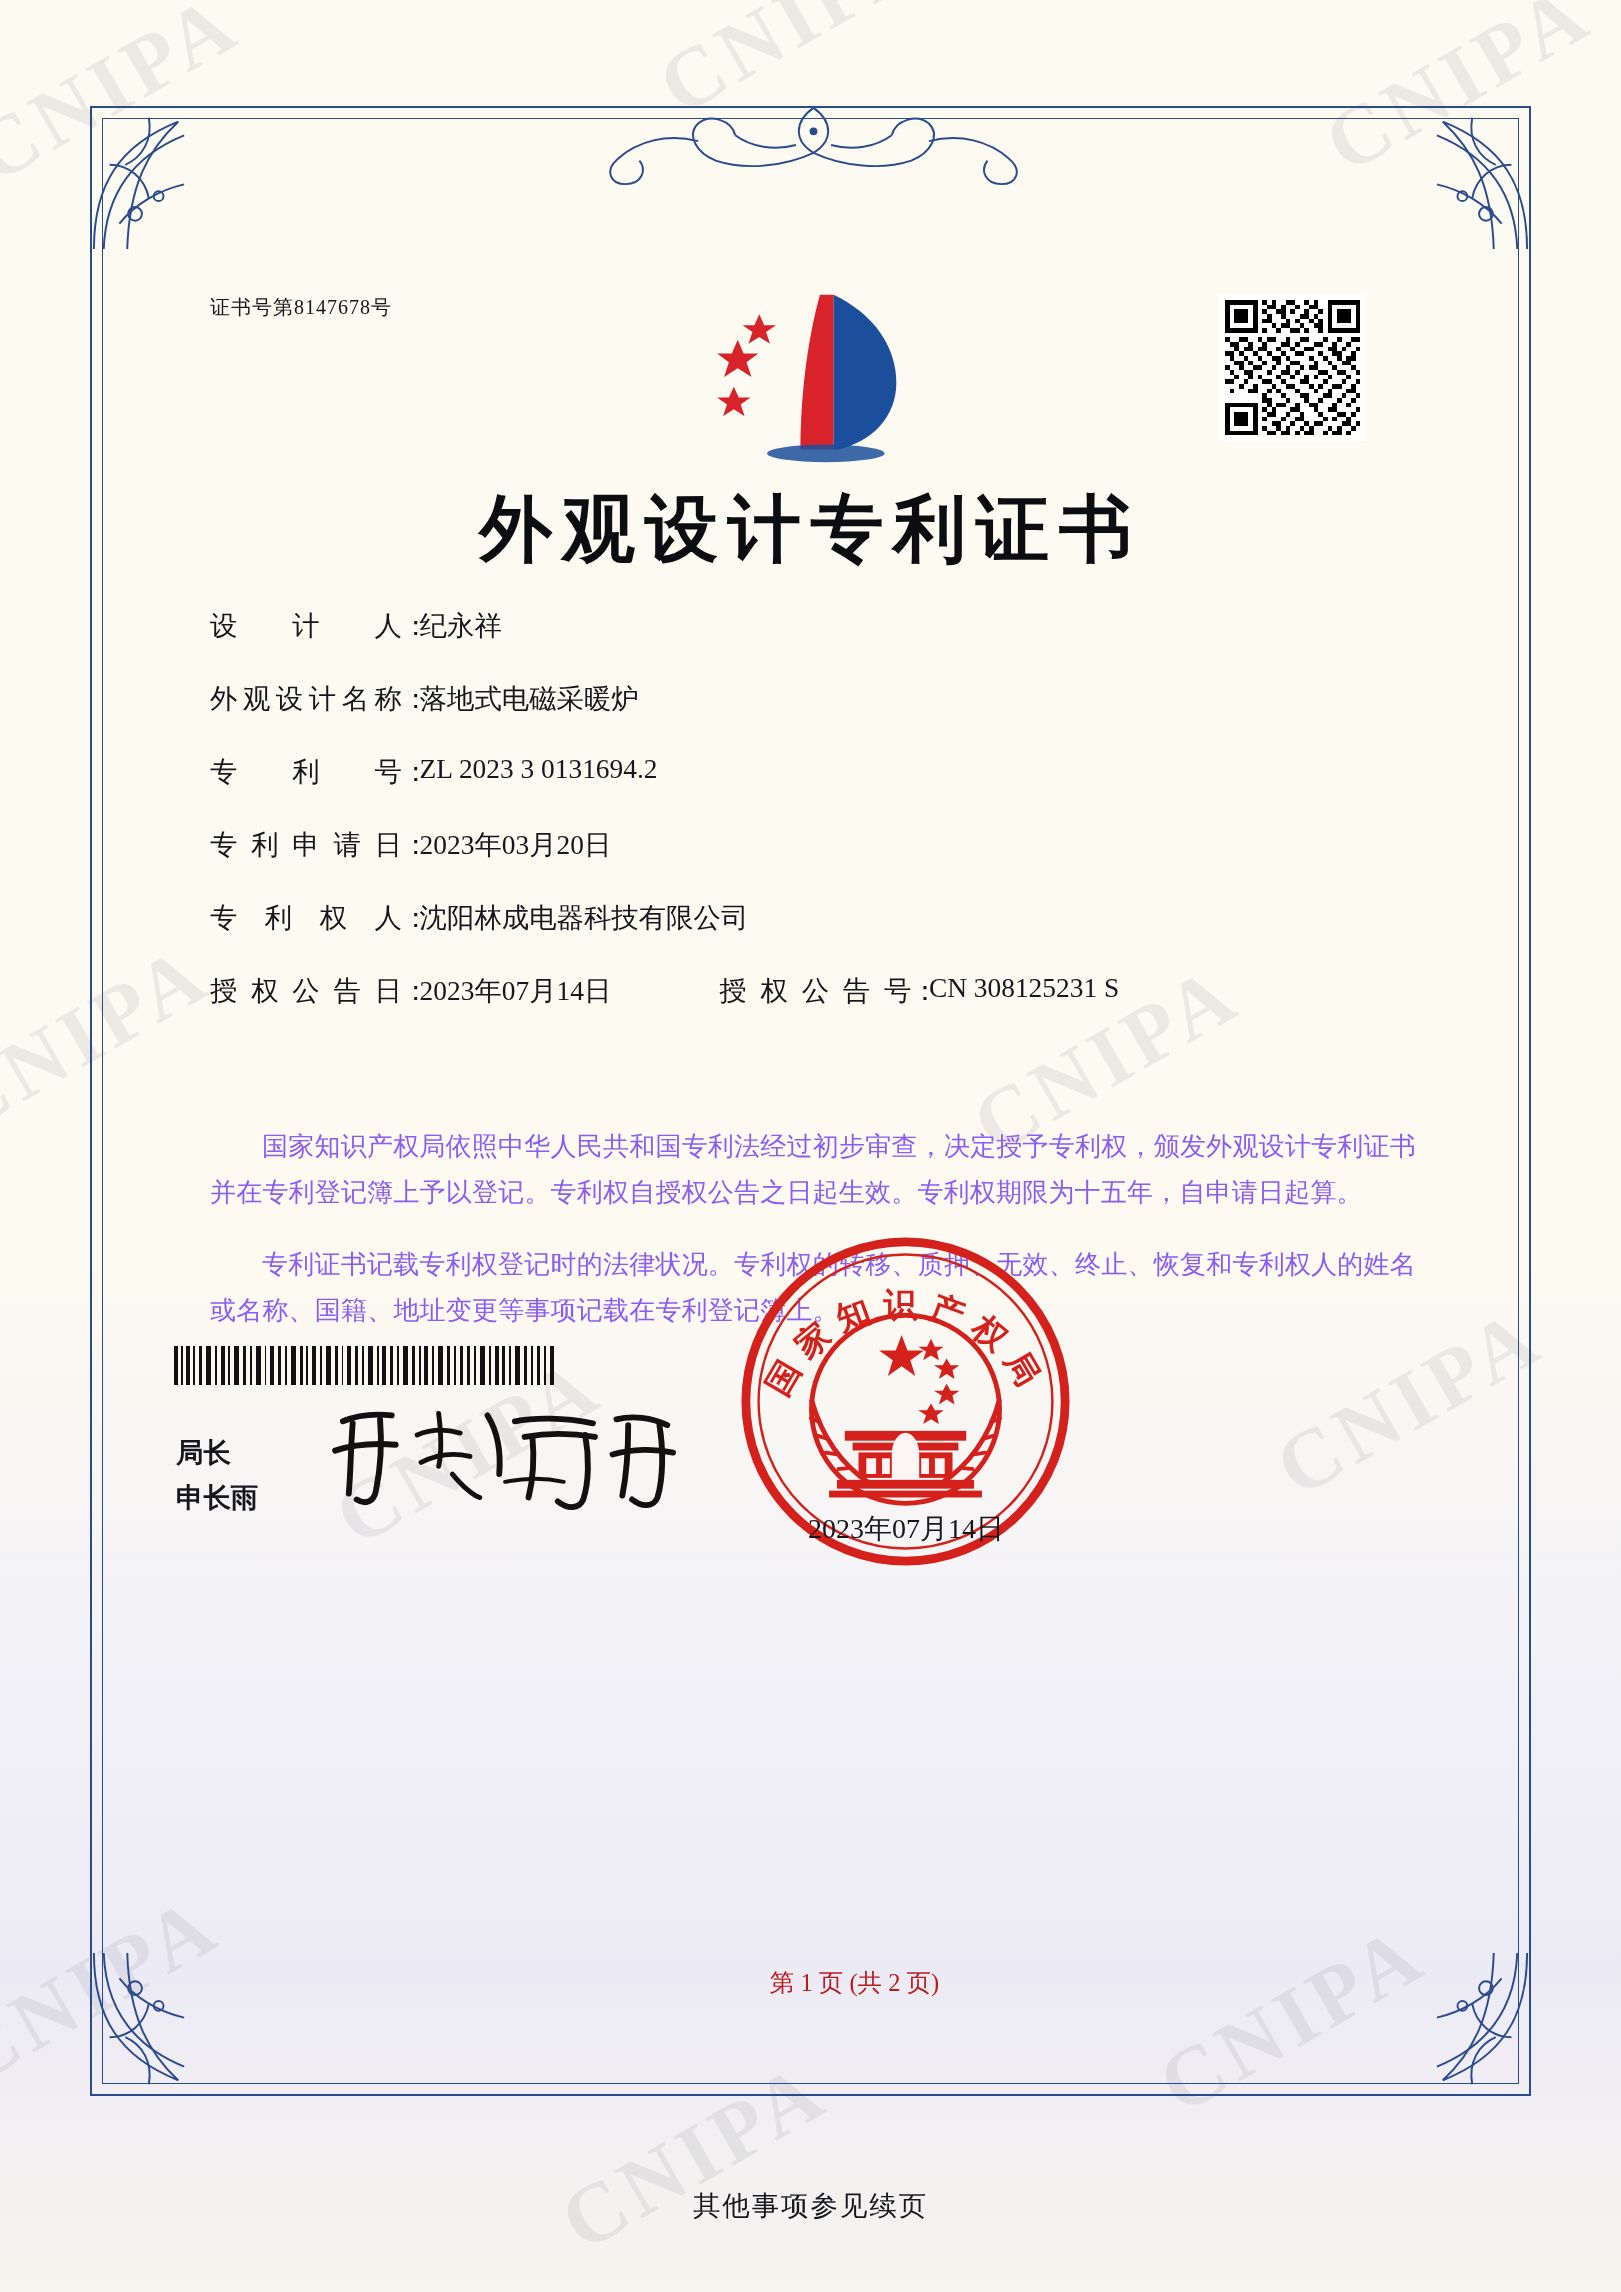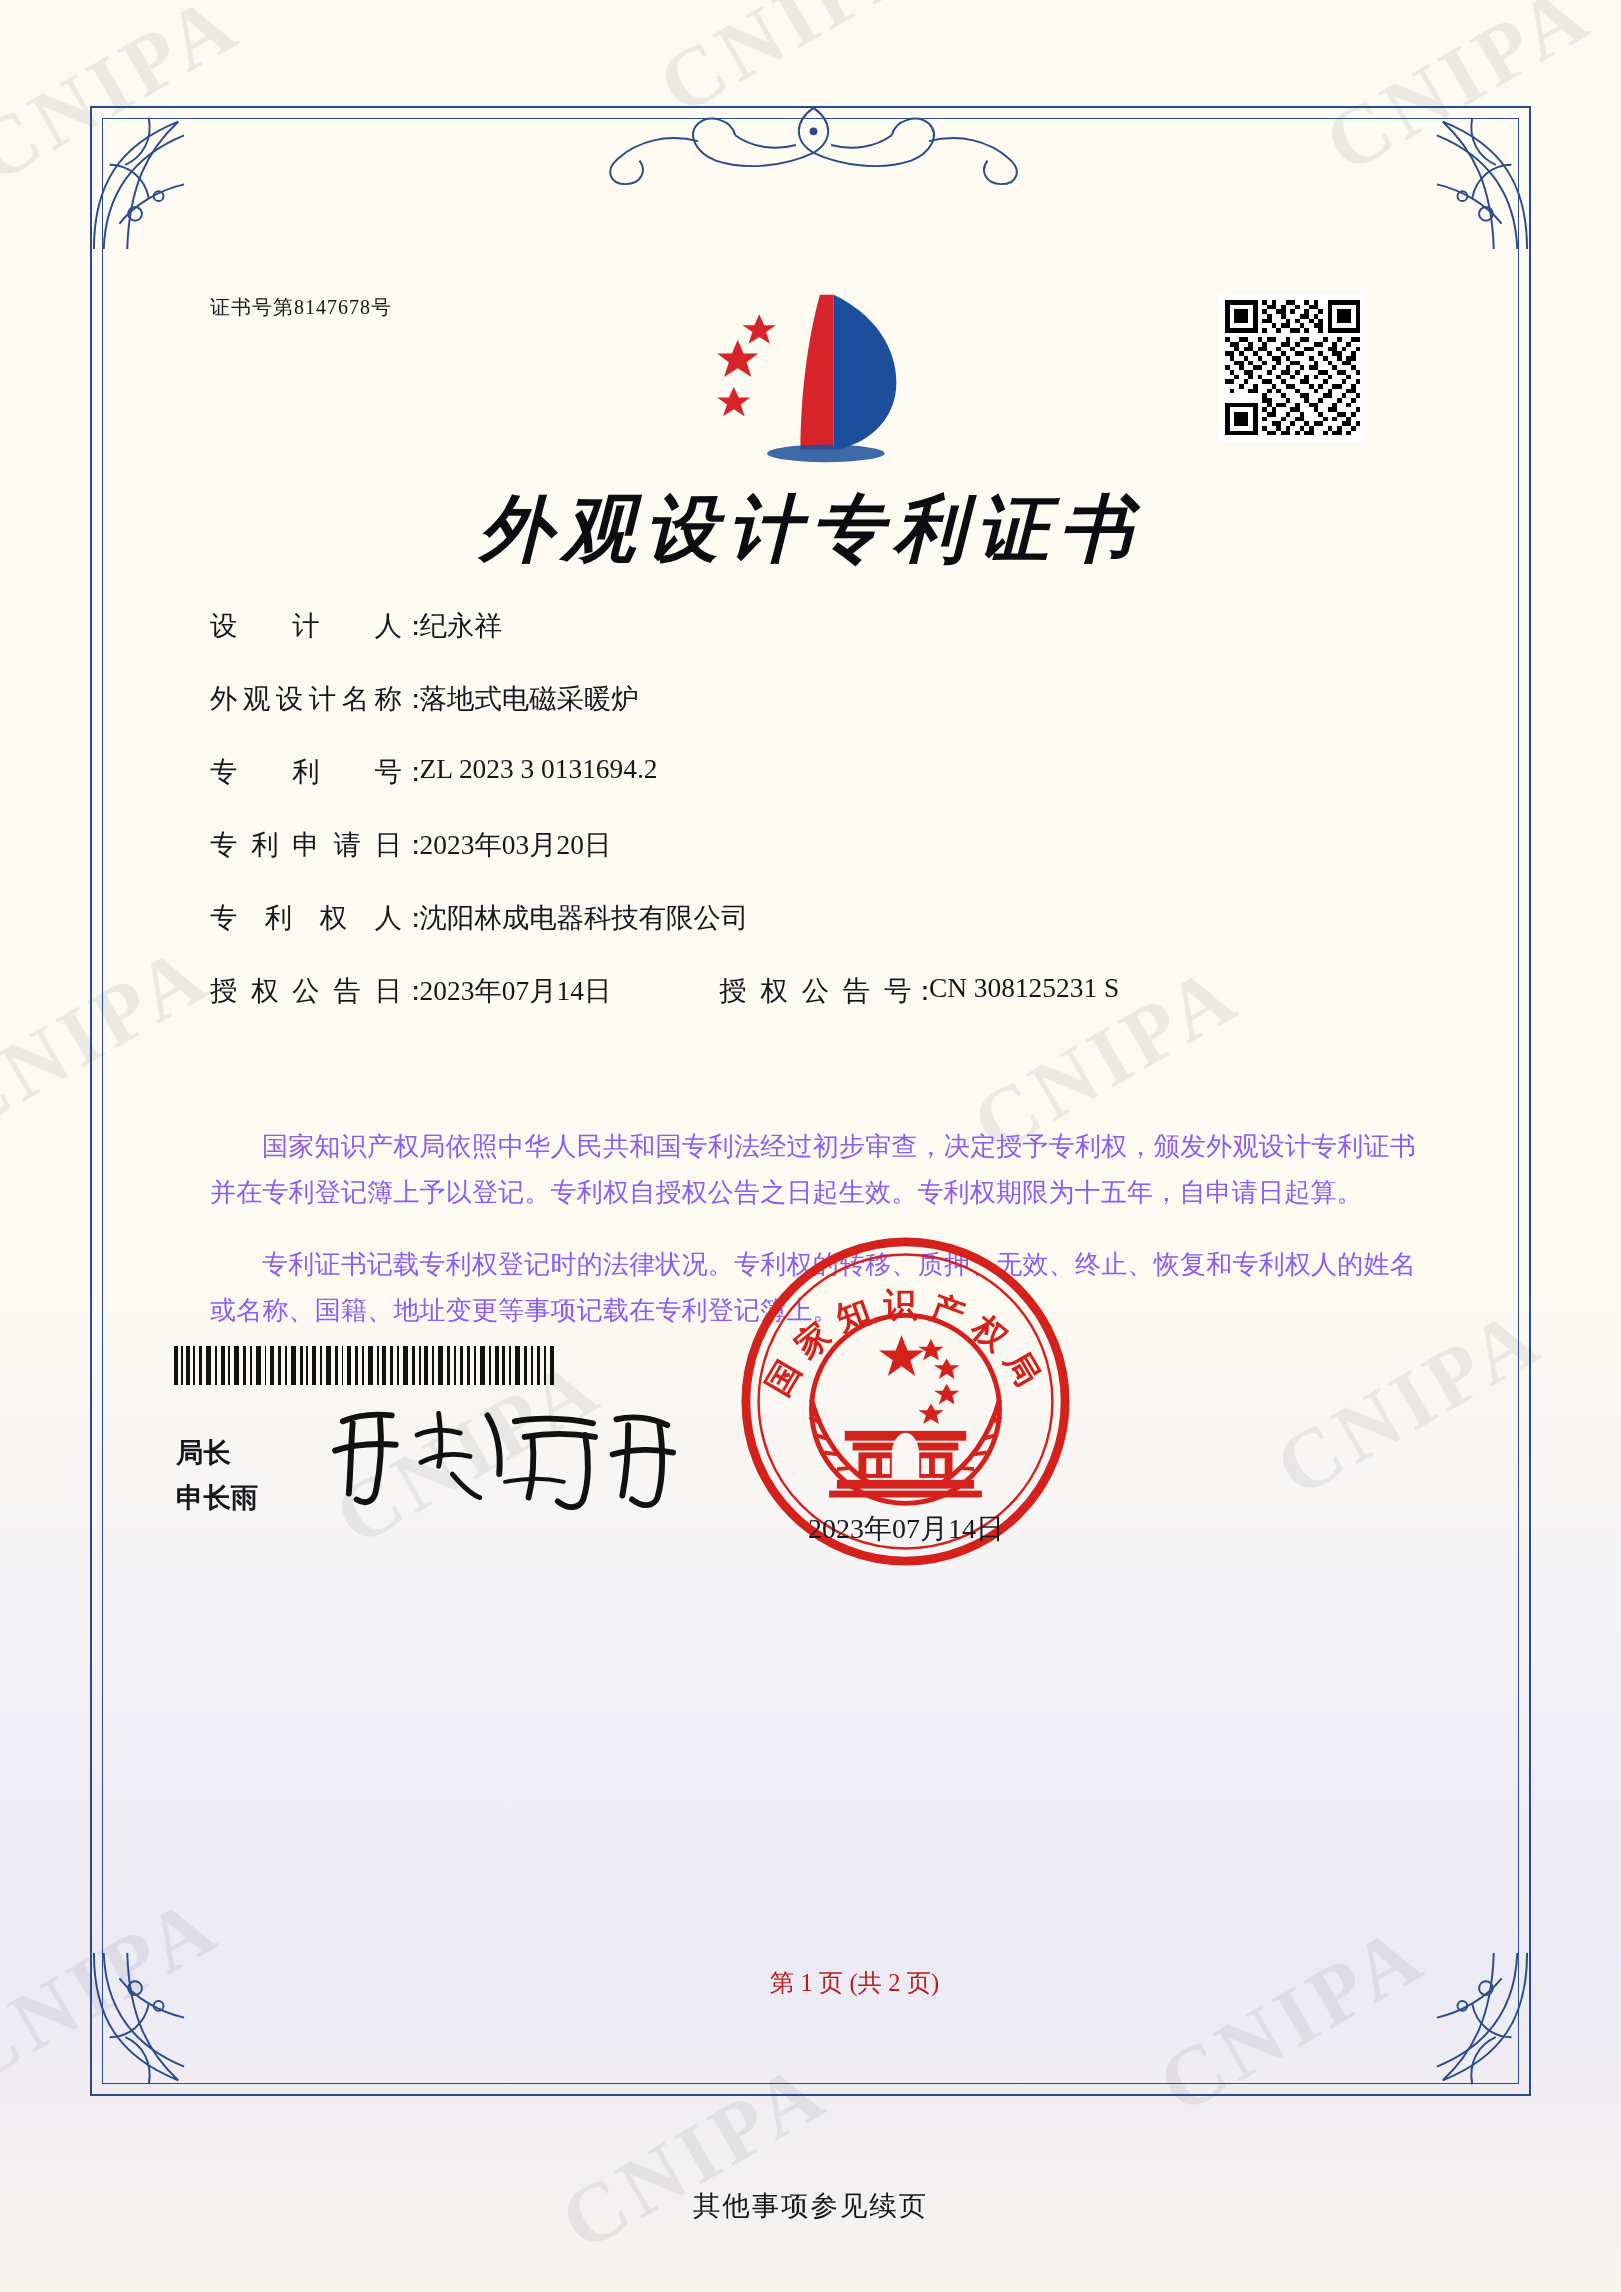--- a/index.html
+++ b/index.html
@@ -115,21 +115,20 @@
   .doc-title {
     position: absolute;
     left: 0; top: 363px;
     width: 100%;
     text-align: center;
     font-size: 73px;
     font-weight: 700;
     letter-spacing: 9.8px;
     color: #0b0d11;
     font-family: "Liberation Serif", serif;
-    font-style: italic;
   }
 
   
   .fields {
     position: absolute;
     left: 108px; top: 490px;
     width: 1206px;
   }
   .field-row {
     position: relative;

